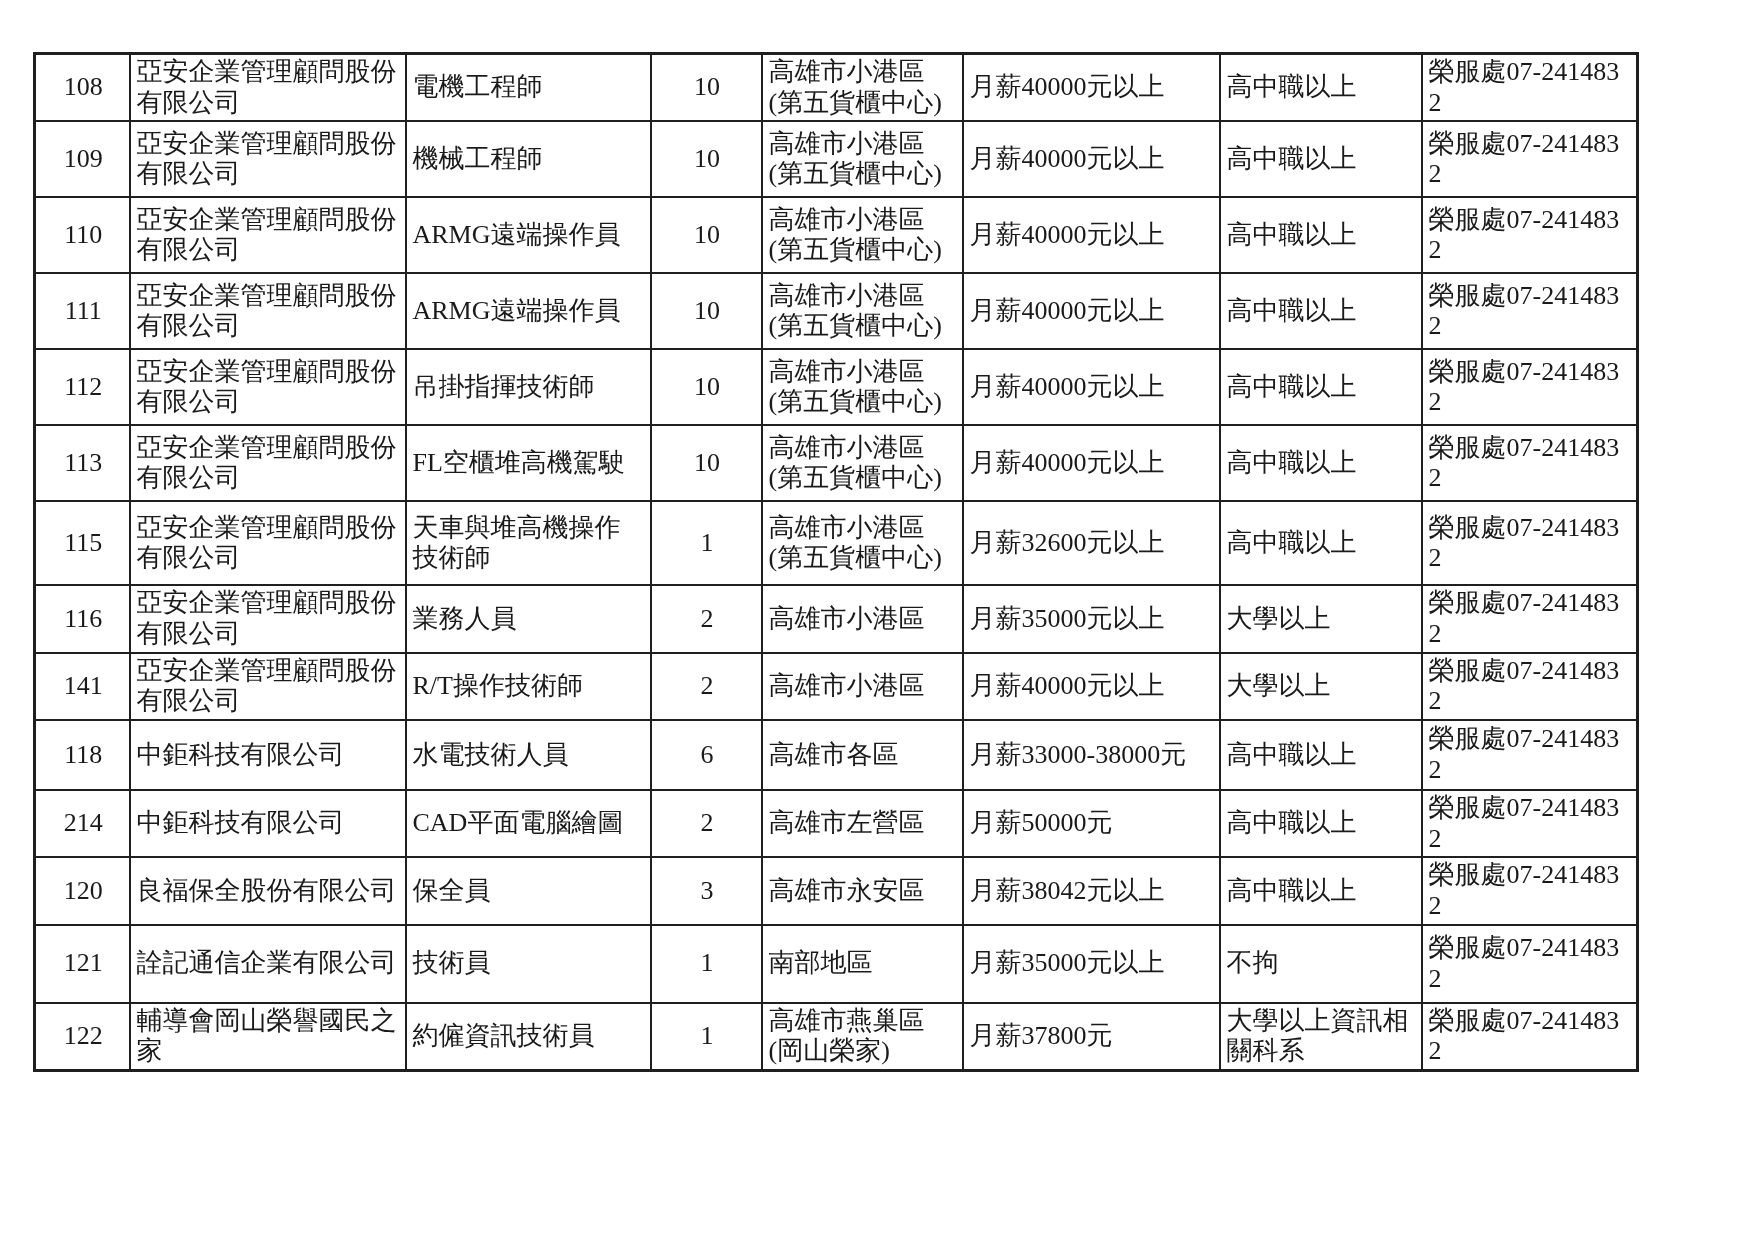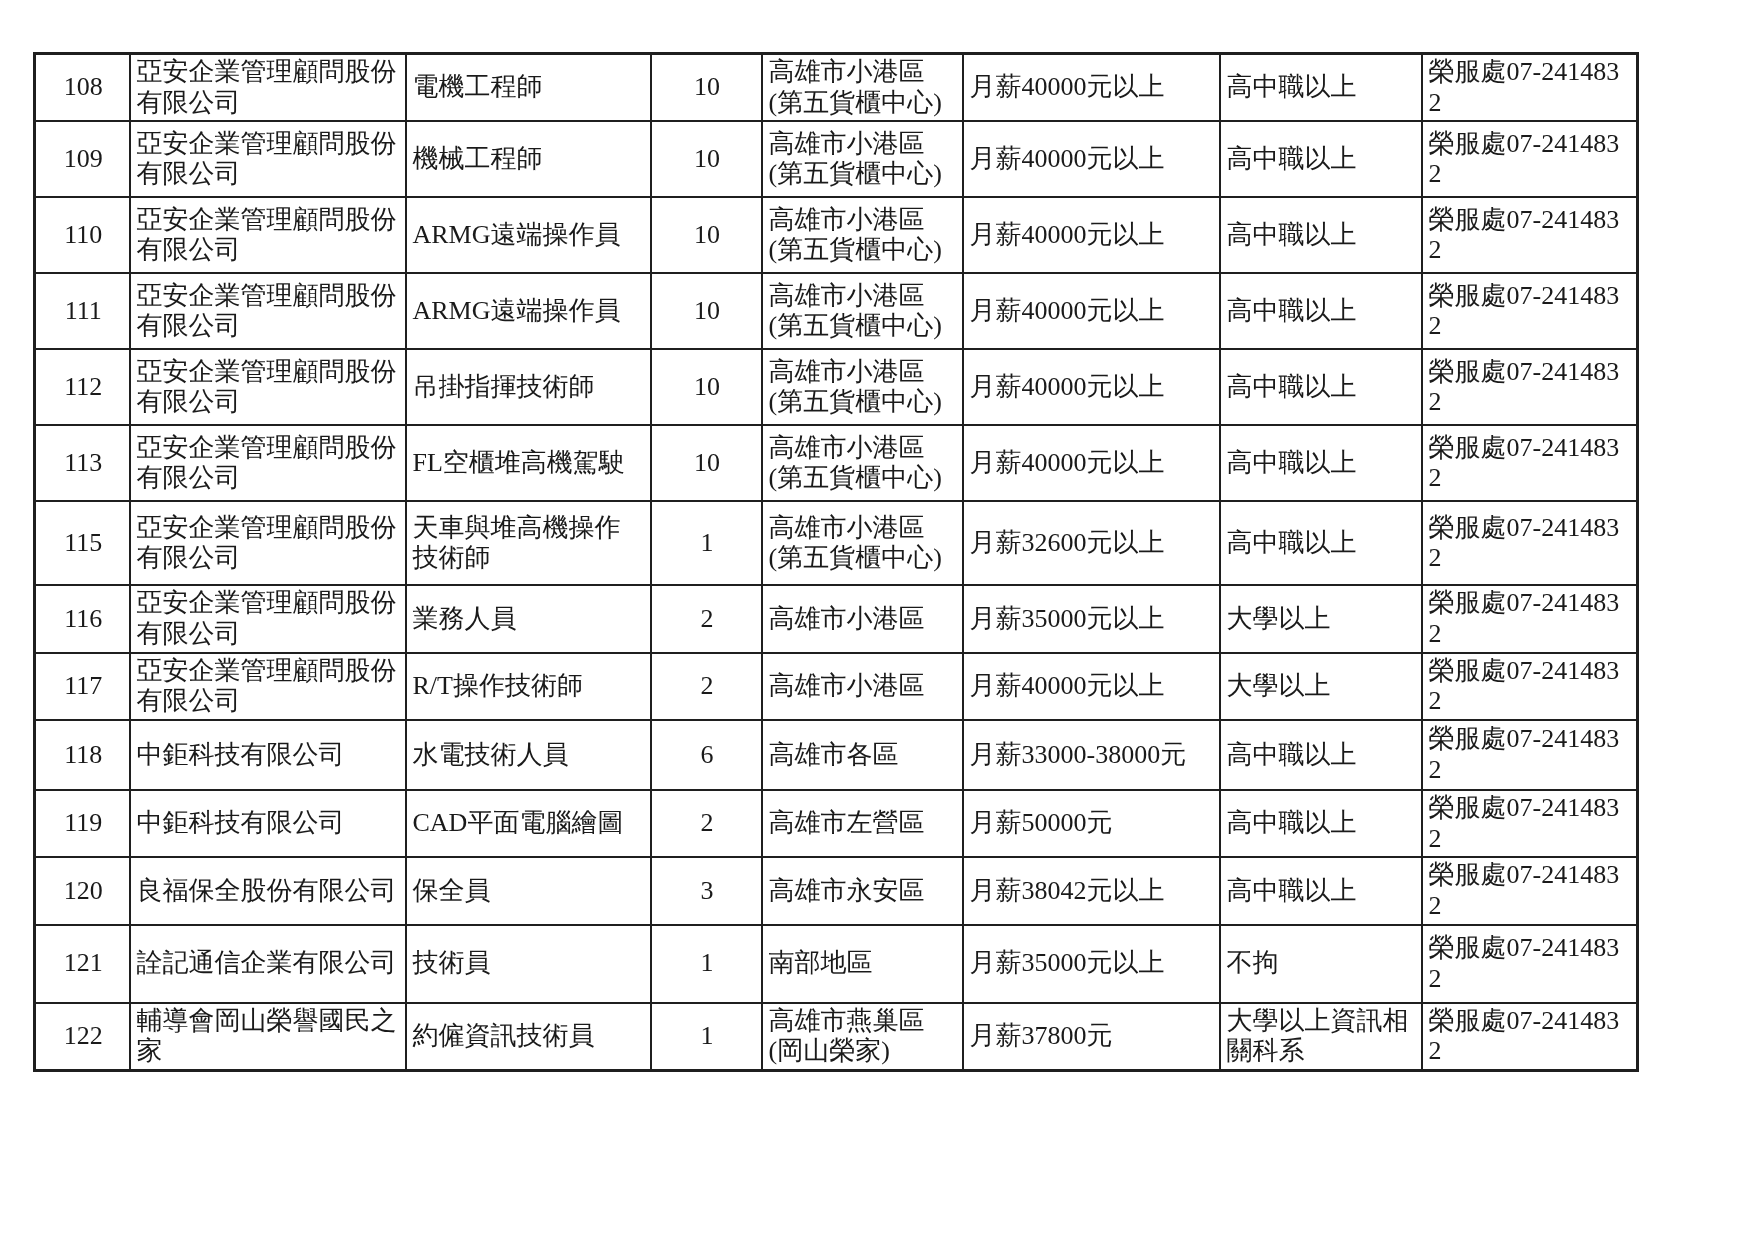--- a/index.html
+++ b/index.html
@@ -139,41 +139,41 @@
         <td class="c-center">116</td>
         <td>亞安企業管理顧問股份有限公司</td>
         <td>業務人員</td>
         <td class="c-center">2</td>
         <td>高雄市小港區</td>
         <td>月薪35000元以上</td>
         <td>大學以上</td>
         <td>榮服處07-2414832</td>
       </tr>
       <tr>
-        <td class="c-center">117</td>
+        <td class="c-center">141</td>
         <td>亞安企業管理顧問股份有限公司</td>
         <td>R/T操作技術師</td>
         <td class="c-center">2</td>
         <td>高雄市小港區</td>
         <td>月薪40000元以上</td>
         <td>大學以上</td>
         <td>榮服處07-2414832</td>
       </tr>
       <tr>
         <td class="c-center">118</td>
         <td>中鉅科技有限公司</td>
         <td>水電技術人員</td>
         <td class="c-center">6</td>
         <td>高雄市各區</td>
         <td>月薪33000-38000元</td>
         <td>高中職以上</td>
         <td>榮服處07-2414832</td>
       </tr>
       <tr>
-        <td class="c-center">119</td>
+        <td class="c-center">214</td>
         <td>中鉅科技有限公司</td>
         <td>CAD平面電腦繪圖</td>
         <td class="c-center">2</td>
         <td>高雄市左營區</td>
         <td>月薪50000元</td>
         <td>高中職以上</td>
         <td>榮服處07-2414832</td>
       </tr>
       <tr>
         <td class="c-center">120</td>

